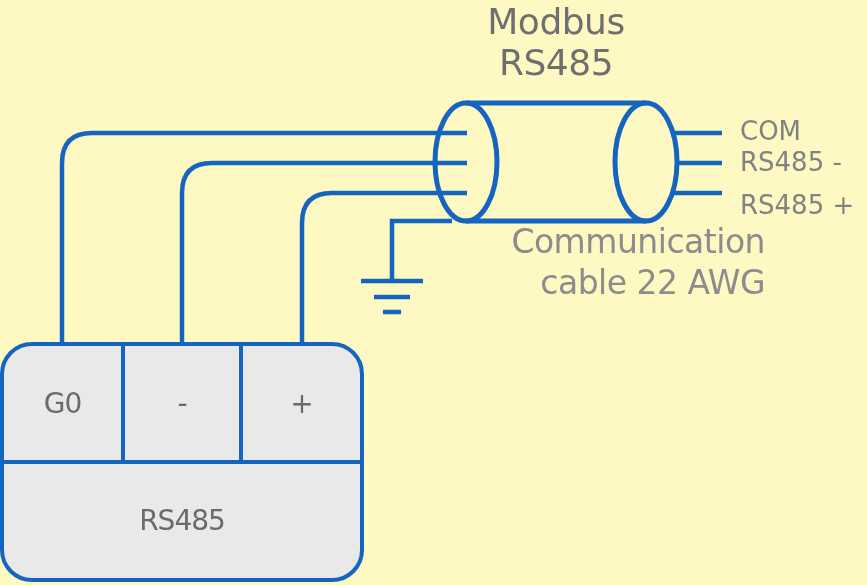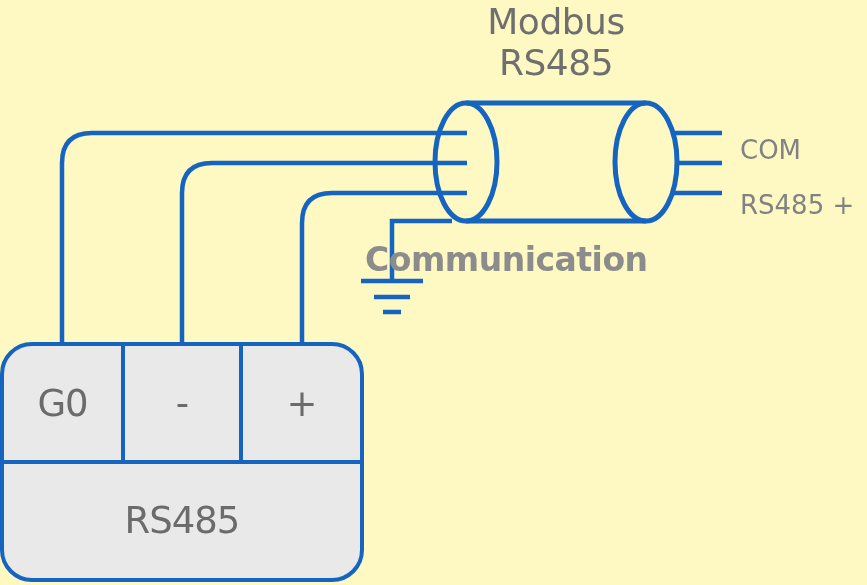--- a/index.html
+++ b/index.html
@@ -20,34 +20,34 @@
   .blockrect { stroke: #1565c0; stroke-width: 4; }
   .divider   { stroke: #1565c0; stroke-width: 4; fill: none; }
 
   
   .title {
     position: absolute; top: 1px; left: 406px; width: 300px;
     text-align: center; font-size: 36px; line-height: 41px;
     color: #6f6f6f; letter-spacing: -0.5px;
   }
   .note {
-    position: absolute; top: 239px; left: 365px; width: 400px;
-    text-align: left; font-size: 33px; line-height: 41px;
-    color: #8c8c8c; letter-spacing: -0.5px; font-weight: bold;
+    position: absolute; top: 221px; left: 365px; width: 400px;
+    text-align: right; font-size: 33px; line-height: 41px;
+    color: #8c8c8c; letter-spacing: -0.5px;
   }
   .bus-label {
     position: absolute; left: 740px; height: 30px; line-height: 30px;
     font-size: 26px; color: #828282; white-space: nowrap;
   }
-  .bus-com   { top: 116px; margin-top: 19px; }
+  .bus-com   { top: 116px; }
   .bus-minus { top: 147px; }
   .bus-plus  { top: 190px; }
   .cell-label {
     position: absolute; display: flex; align-items: center; justify-content: center;
-    font-size: 37px; color: #6b6b6b; letter-spacing: -1px;
+    font-size: 28px; color: #6b6b6b; letter-spacing: -1px;
   }
   .cell-g0    { left: 2px;   top: 344px; width: 121px; height: 118px; }
   .cell-minus { left: 123px; top: 344px; width: 118px; height: 118px; }
   .cell-plus  { left: 241px; top: 344px; width: 121px; height: 118px; }
   .cell-name  { left: 2px;   top: 462px; width: 360px; height: 116px; }
 </style>
 </head>
 <body>
 
 <div class="stage">
@@ -84,23 +84,25 @@
     </g>
   </svg>
 
   <div class="title">
     <div>Modbus</div>
     <div>RS485</div>
   </div>
 
   <div class="note">
     <div>Communication</div>
+    <div>cable 22 AWG</div>
   </div>
 
   <div class="bus-label bus-com">COM</div>
+  <div class="bus-label bus-minus">RS485 -</div>
   <div class="bus-label bus-plus">RS485 +</div>
 
   <div class="cell-label cell-g0">G0</div>
   <div class="cell-label cell-minus">-</div>
   <div class="cell-label cell-plus">+</div>
   <div class="cell-label cell-name">RS485</div>
 
 </div>
 
 </body></html>

